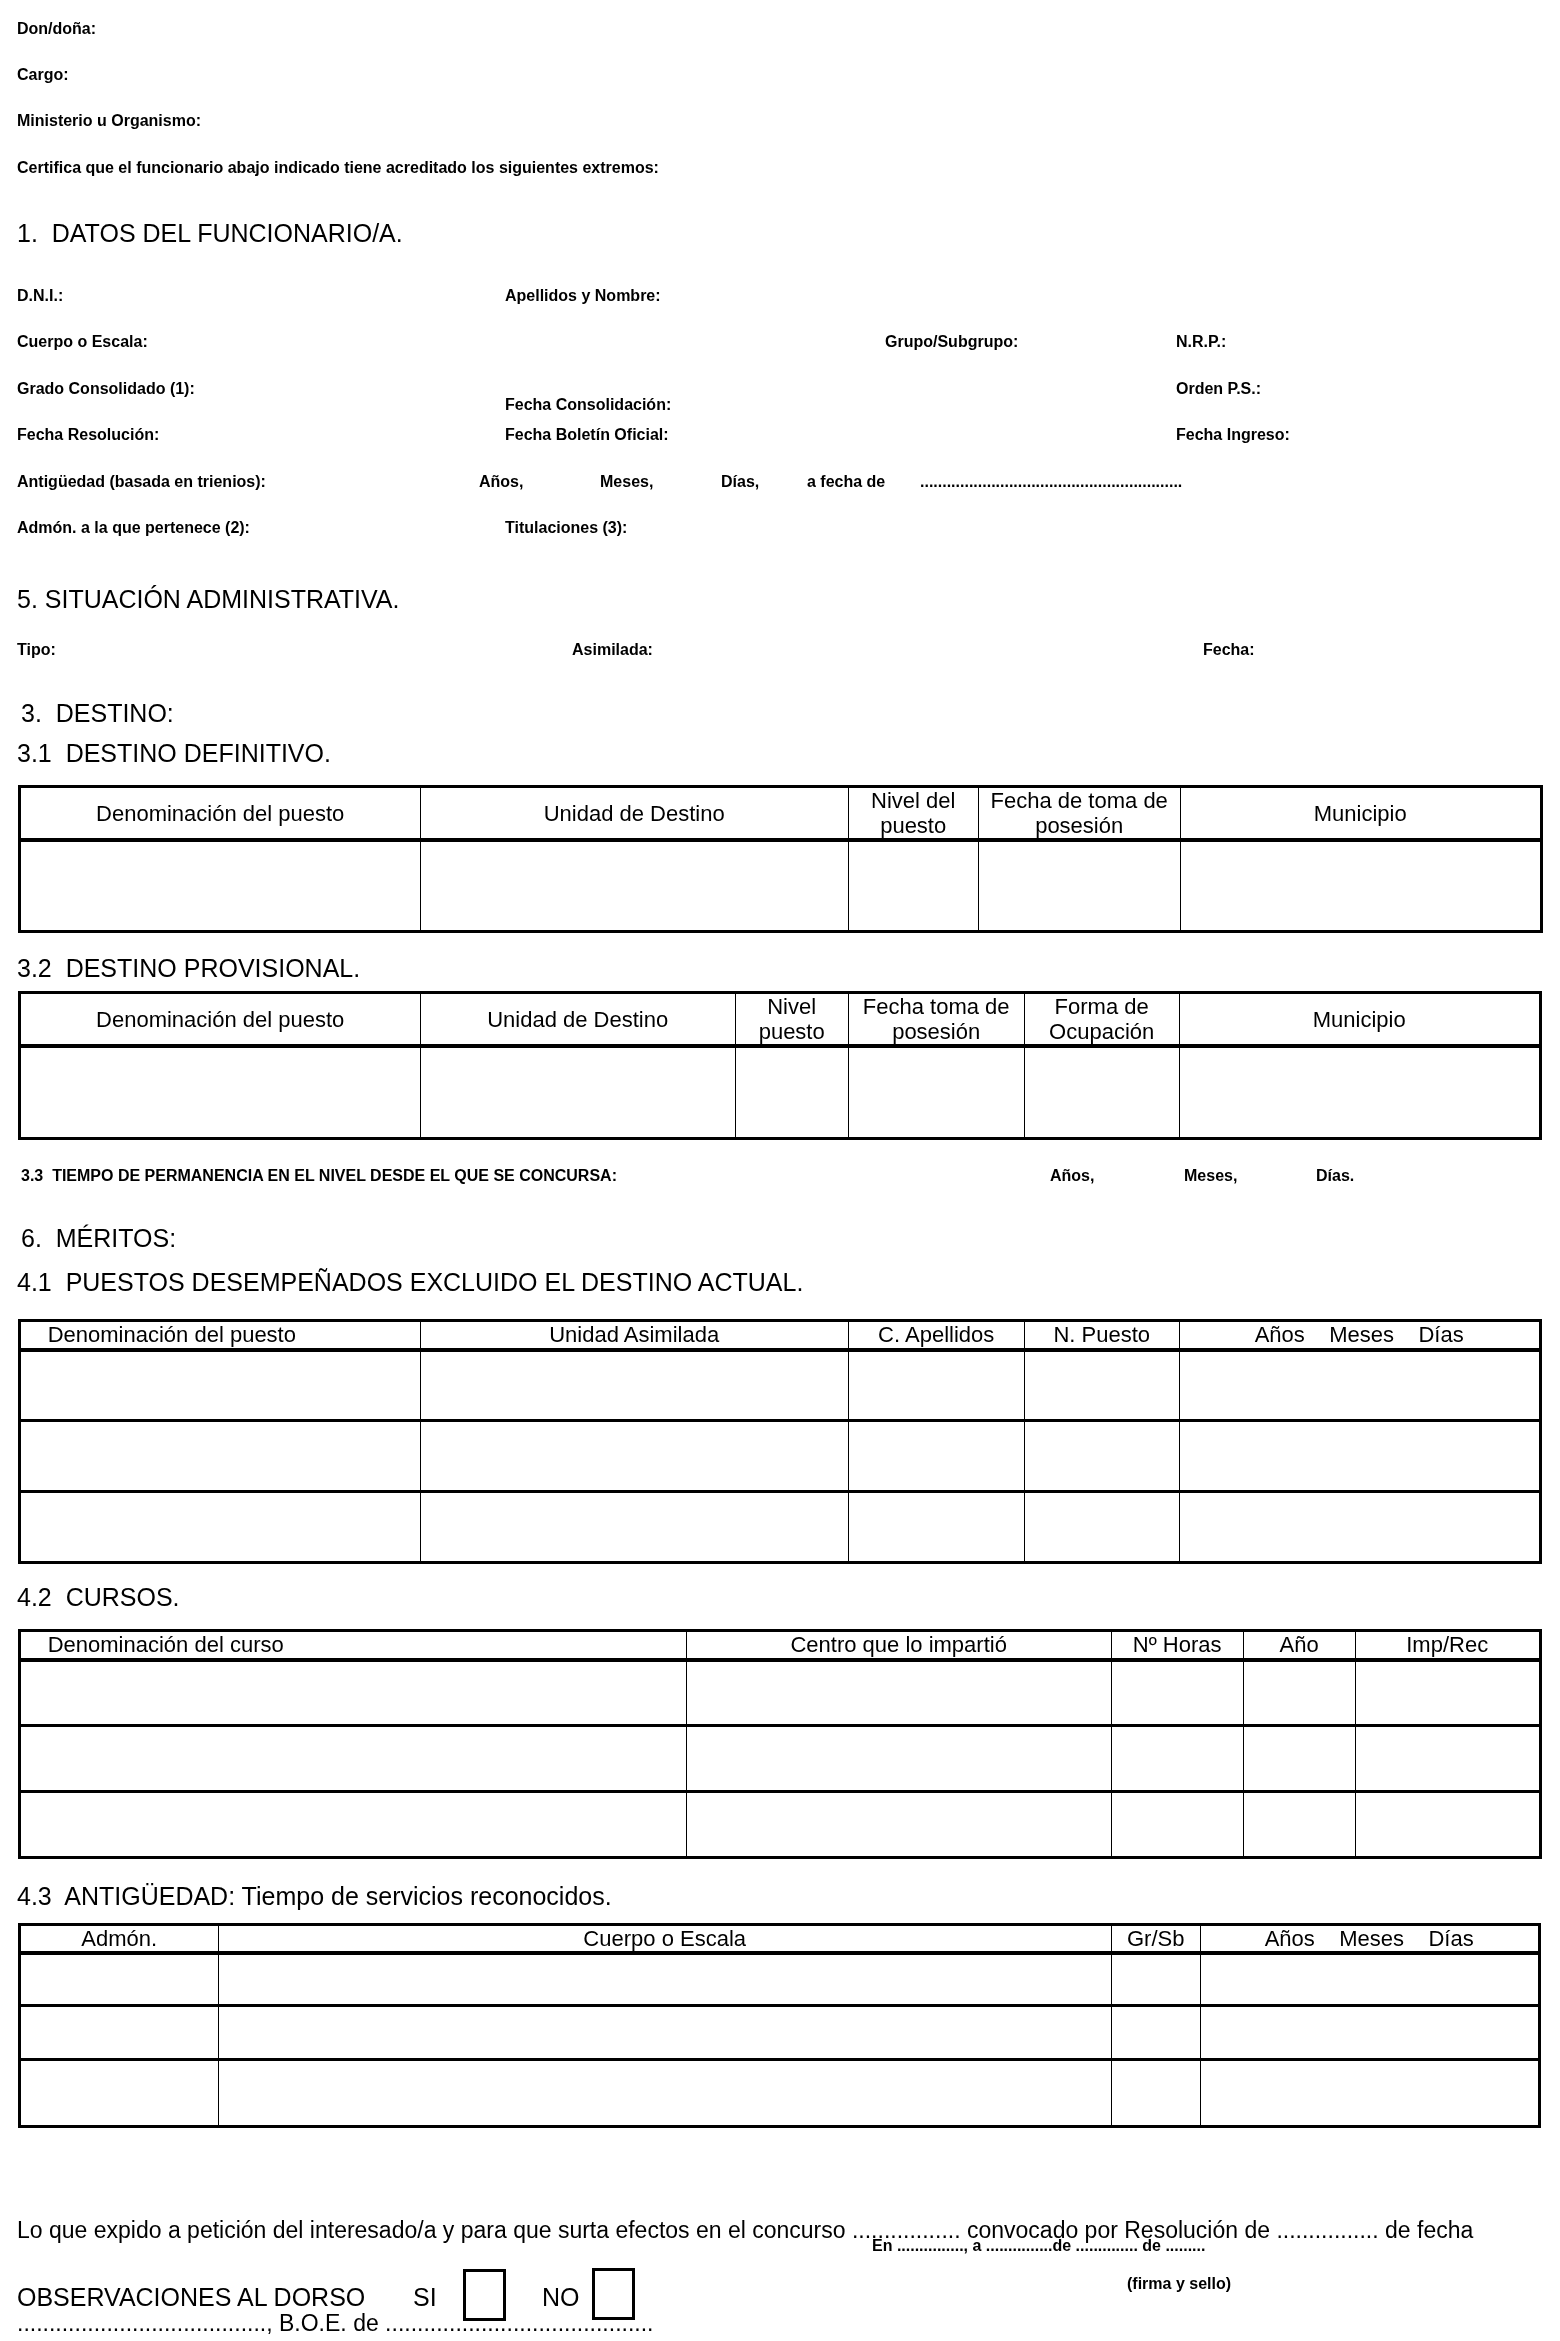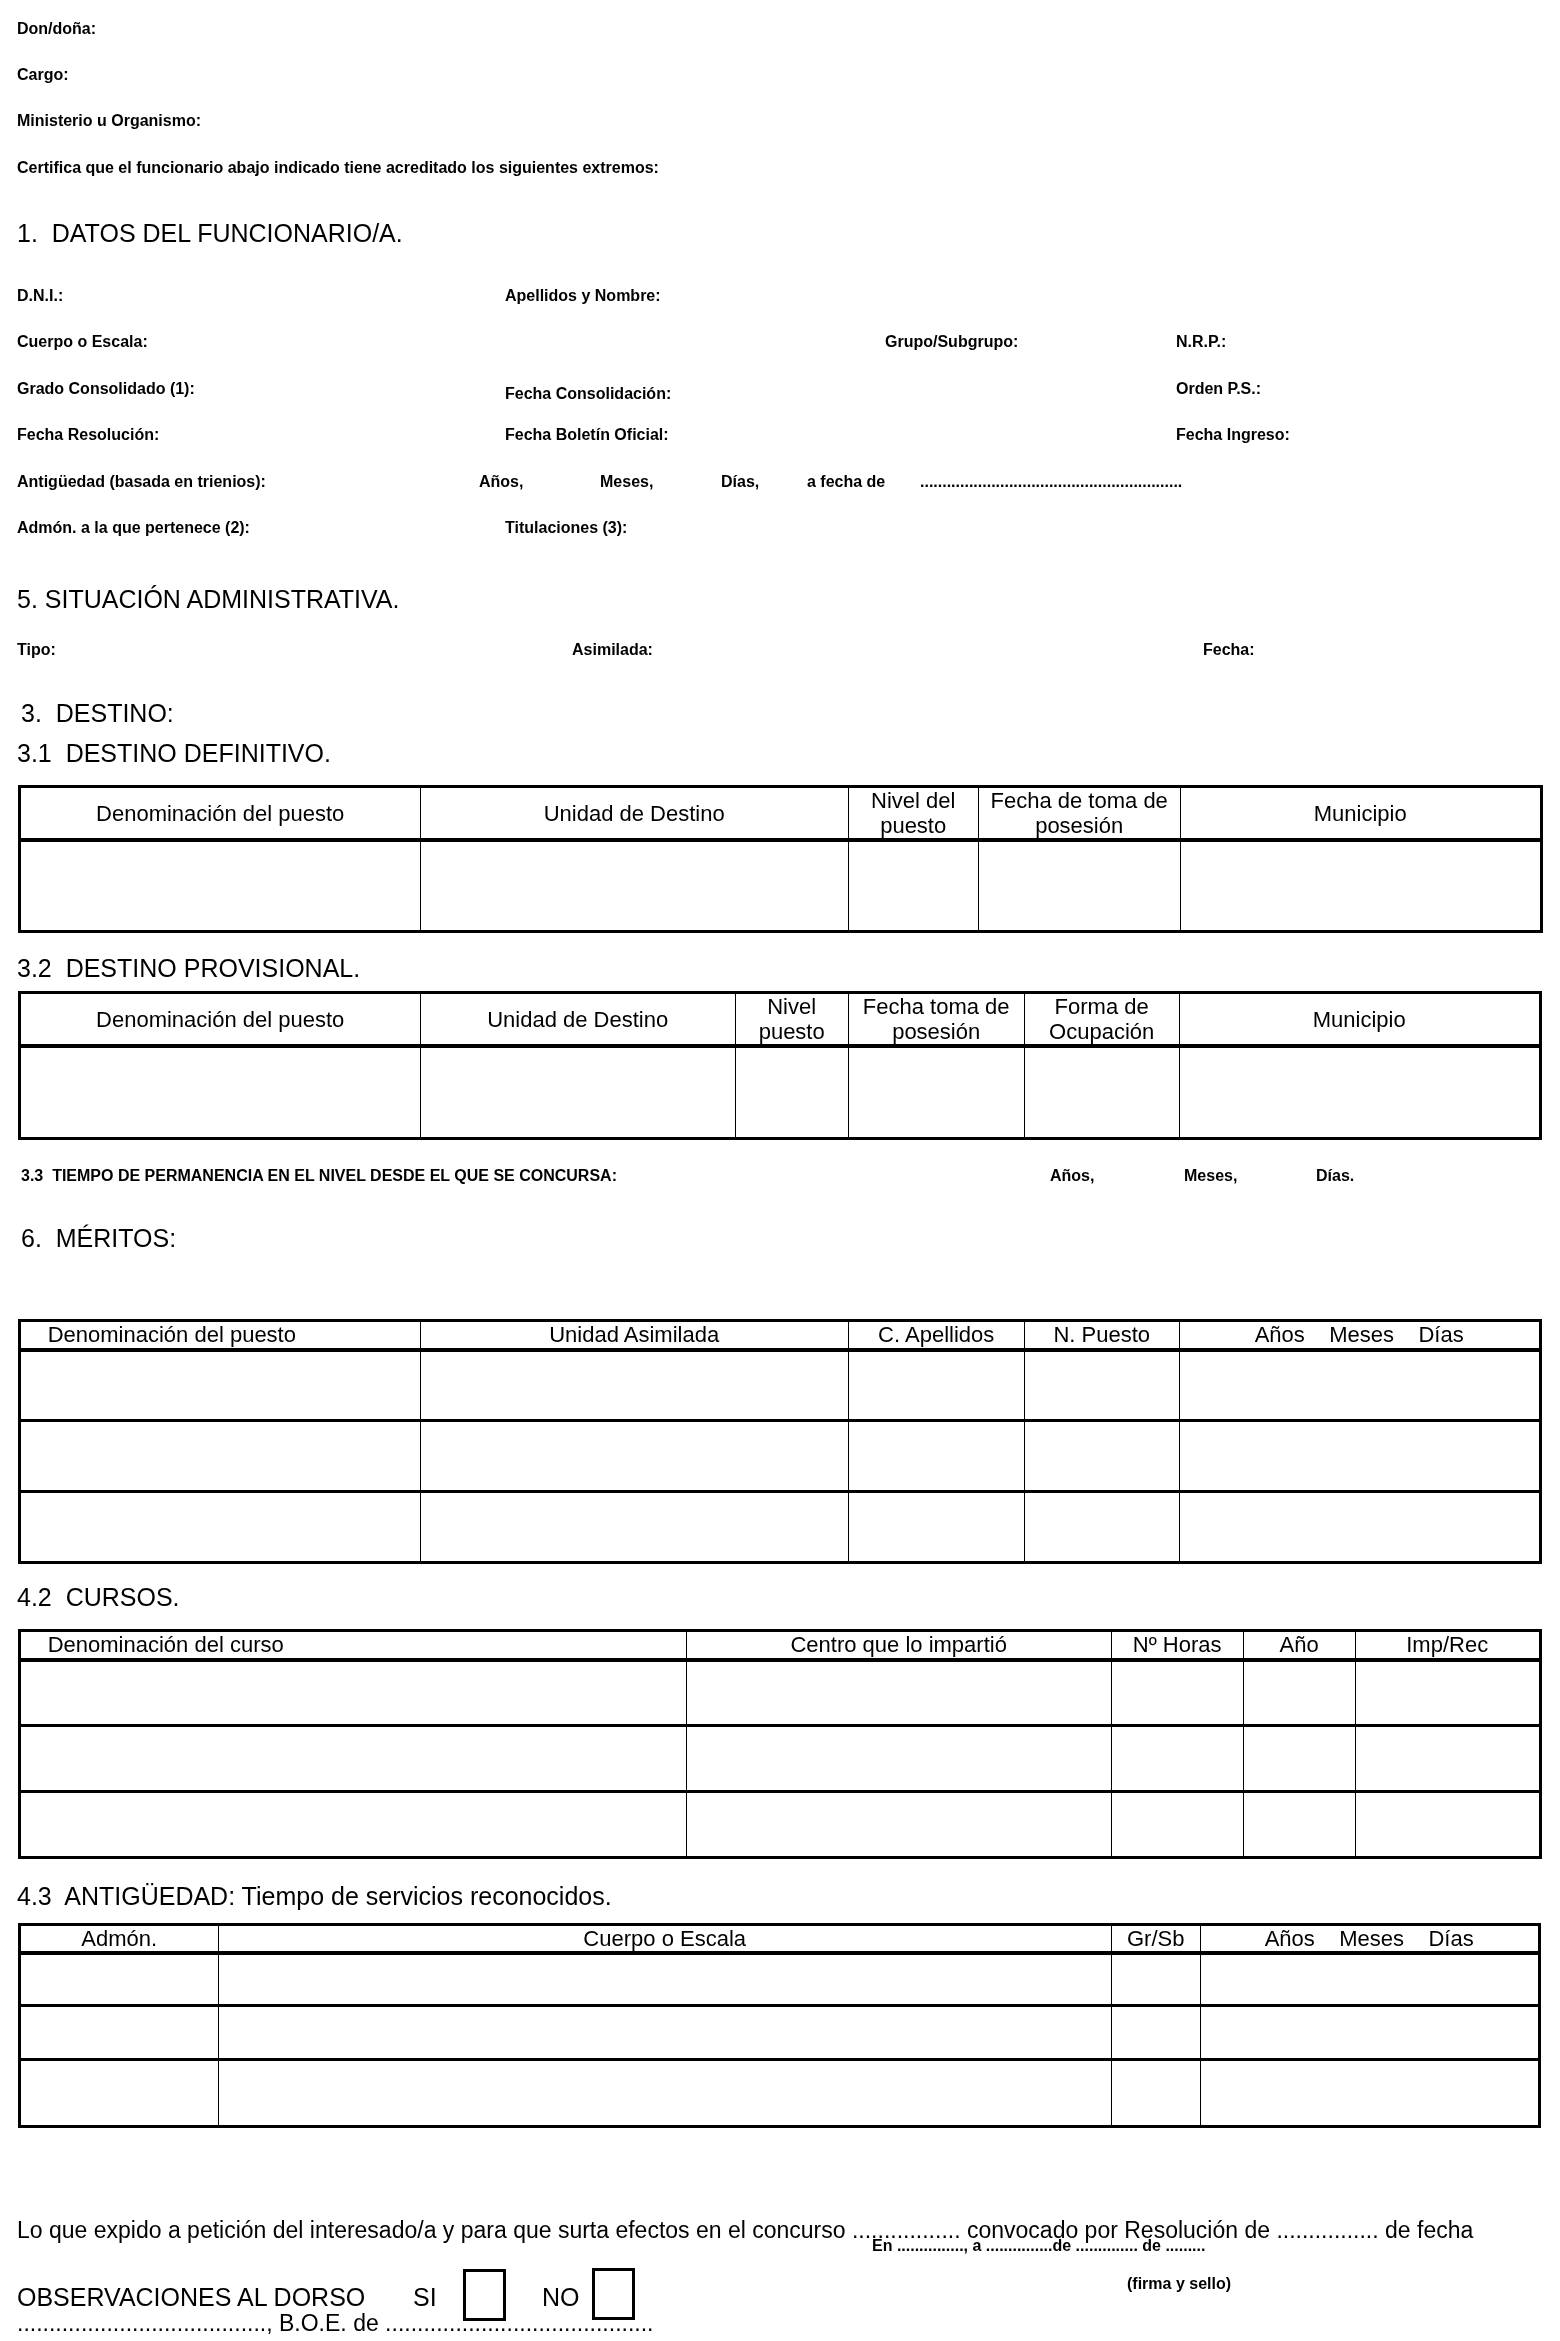--- a/index.html
+++ b/index.html
@@ -31,21 +31,21 @@
   <div class="sect" style="left:17px;top:219px">1.  DATOS DEL FUNCIONARIO/A.</div>
 
   <div class="lbl" style="left:17px;top:281px">D.N.I.:</div>
   <div class="lbl" style="left:505px;top:281px">Apellidos y Nombre:</div>
 
   <div class="lbl" style="left:17px;top:327px">Cuerpo o Escala:</div>
   <div class="lbl" style="left:885px;top:327px">Grupo/Subgrupo:</div>
   <div class="lbl" style="left:1176px;top:327px">N.R.P.:</div>
 
   <div class="lbl" style="left:17px;top:374px">Grado Consolidado (1):</div>
-  <div class="lbl" style="left:505px;top:379px">Fecha Consolidación:</div>
+  <div class="lbl" style="left:505px;top:390px">Fecha Consolidación:</div>
   <div class="lbl" style="left:1176px;top:374px">Orden P.S.:</div>
 
   <div class="lbl" style="left:17px;top:420px">Fecha Resolución:</div>
   <div class="lbl" style="left:505px;top:420px">Fecha Boletín Oficial:</div>
   <div class="lbl" style="left:1176px;top:420px">Fecha Ingreso:</div>
 
   <div class="lbl" style="left:17px;top:467px">Antigüedad (basada en trienios):</div>
   <div class="lbl" style="left:479px;top:467px">Años,</div>
   <div class="lbl" style="left:600px;top:467px">Meses,</div>
   <div class="lbl" style="left:721px;top:467px">Días,</div>
@@ -119,20 +119,21 @@
     </tr>
   </tbody>
     </table>
 
   <div class="lbl" style="left:21px;top:1161px">3.3  TIEMPO DE PERMANENCIA EN EL NIVEL DESDE EL QUE SE CONCURSA:</div>
   <div class="lbl" style="left:1050px;top:1161px">Años,</div>
   <div class="lbl" style="left:1184px;top:1161px">Meses,</div>
   <div class="lbl" style="left:1316px;top:1161px">Días.</div>
 
   <div class="sect" style="left:21px;top:1224px">6.  MÉRITOS:</div>
+  <div class="sect" style="left:17px;top:1268px">4.1  PUESTOS DESEMPEÑADOS EXCLUIDO EL DESTINO ACTUAL.</div>
 
   <table class="frm" style="left:17.7px;top:1319px;width:1521px">
     <colgroup>
         <col style="width:401px">
         <col style="width:428px">
         <col style="width:176px">
         <col style="width:155px">
         <col style="width:361px">
       </colgroup>
     <tbody>

